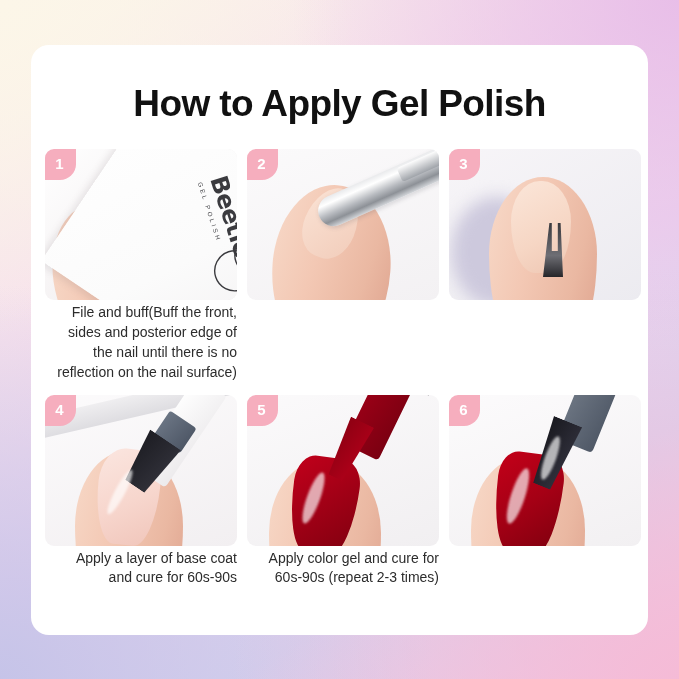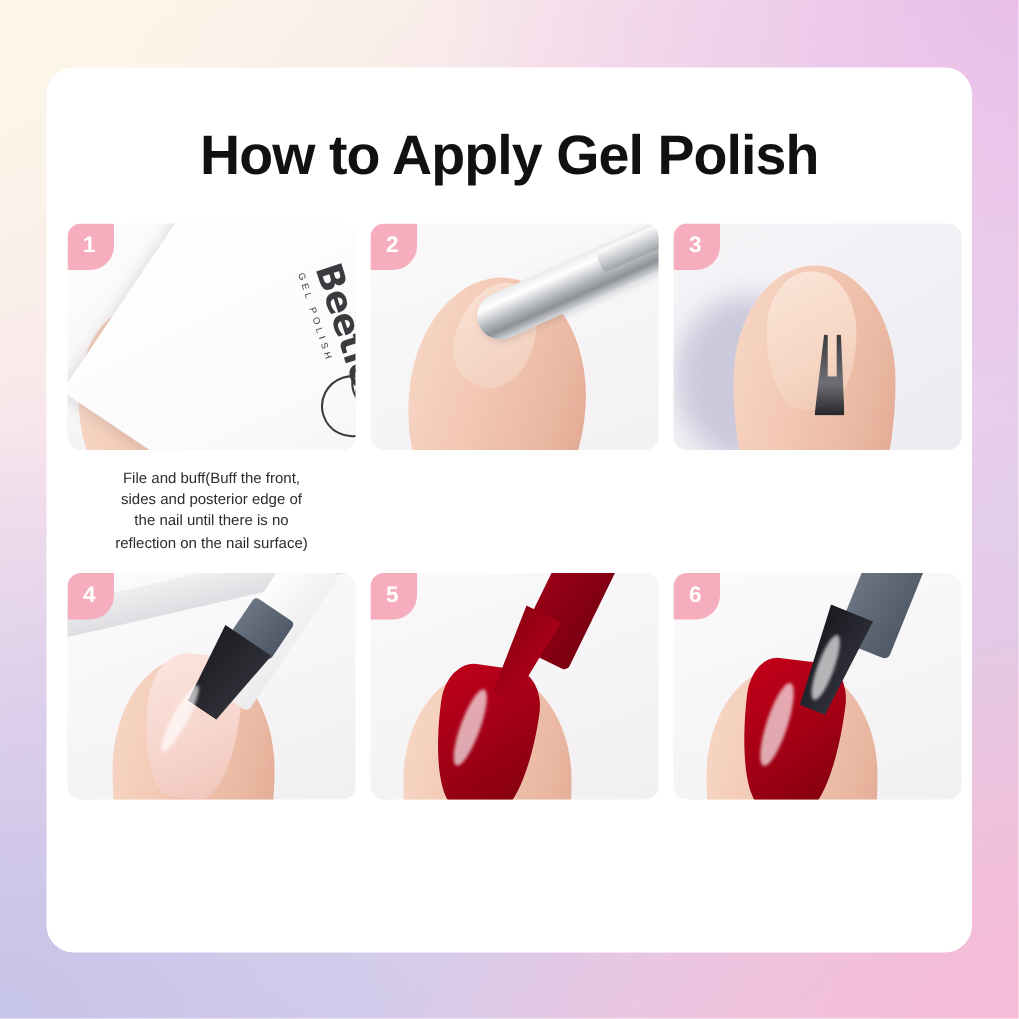--- a/index.html
+++ b/index.html
@@ -80,24 +80,24 @@
     font-weight: 600;
     display: flex;
     align-items: center;
     justify-content: center;
     z-index: 5;
     padding-right: 2px;
     padding-bottom: 2px;
   }
 
   .cap {
-    margin-top: 13px;
+    margin-top: 3px;
     width: 192px;
-    text-align: center;
-    font-size: 10px;
+    text-align: right;
+    font-size: 14px;
     line-height: 1.42;
     color: #2c2c2c;
     white-space: pre-line;
   }
 
   
   .ph { position: absolute; inset: 0; }
 
   
   .finger {
@@ -360,34 +360,38 @@
           <div class="bar"></div>
           <div class="finger fingerf"></div>
           <div class="nail nailb"></div>
           <div class="handle"></div>
           <div class="ferrule"></div>
           <div class="brush"></div>
           <div class="gloss bgloss"></div>
         </div>
         <div class="badge">4</div>
       </div>
+      <div class="cap">Apply a layer of base coat
+and cure for 60s-90s</div>
     </div>
 
     <div class="step">
       <div class="thumb s5">
         <div class="ph">
           <div class="finger fingerf"></div>
           <div class="nail nailr"></div>
           <div class="capr"></div>
           <div class="handle"></div>
           <div class="brush"></div>
           <div class="gloss rgloss"></div>
         </div>
         <div class="badge">5</div>
       </div>
+      <div class="cap">Apply color gel and cure for
+60s-90s (repeat 2-3 times)</div>
     </div>
 
     <div class="step">
       <div class="thumb s6">
         <div class="ph">
           <div class="finger fingerf"></div>
           <div class="nail nailr"></div>
           <div class="handle"></div>
           <div class="brush"></div>
           <div class="gloss bg2"></div>

